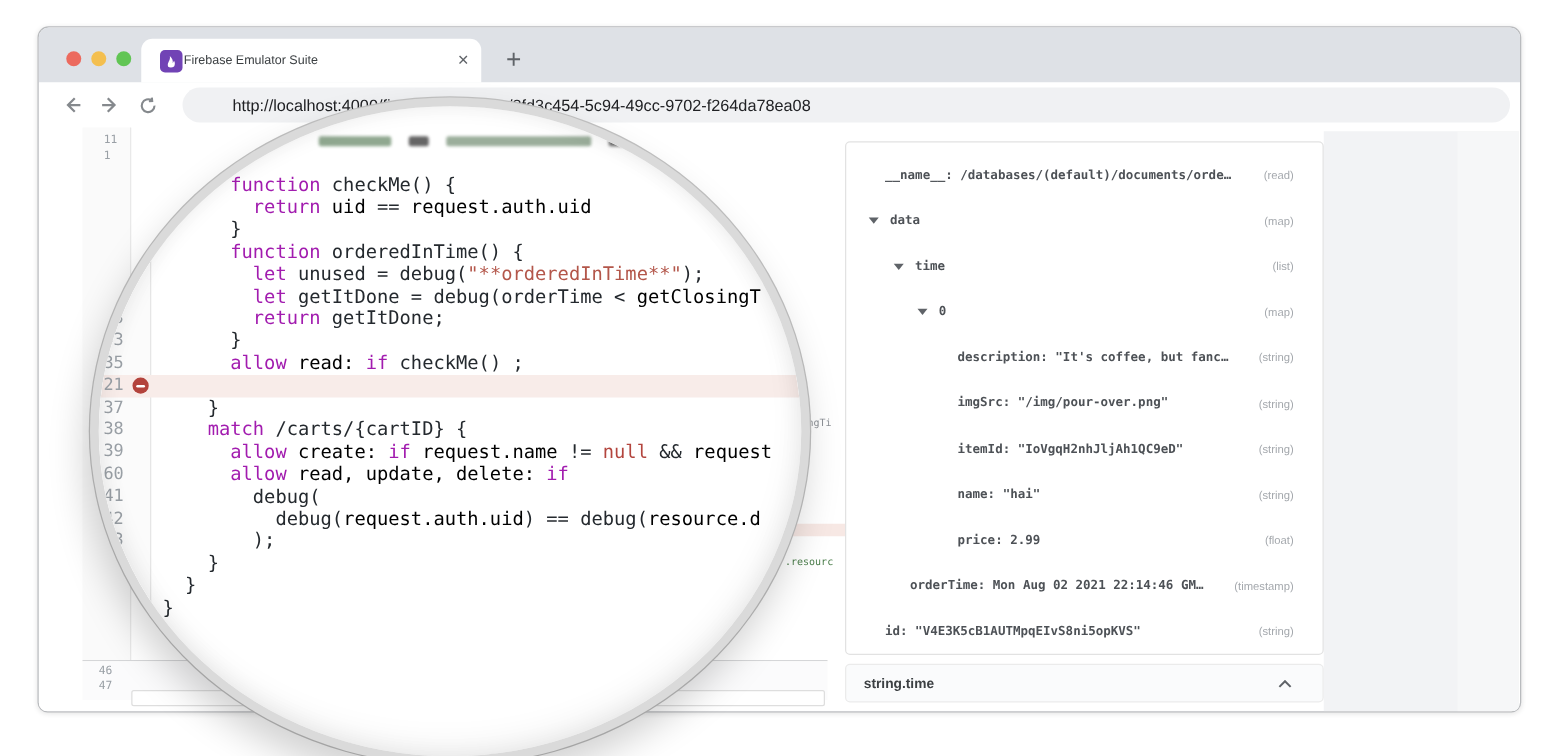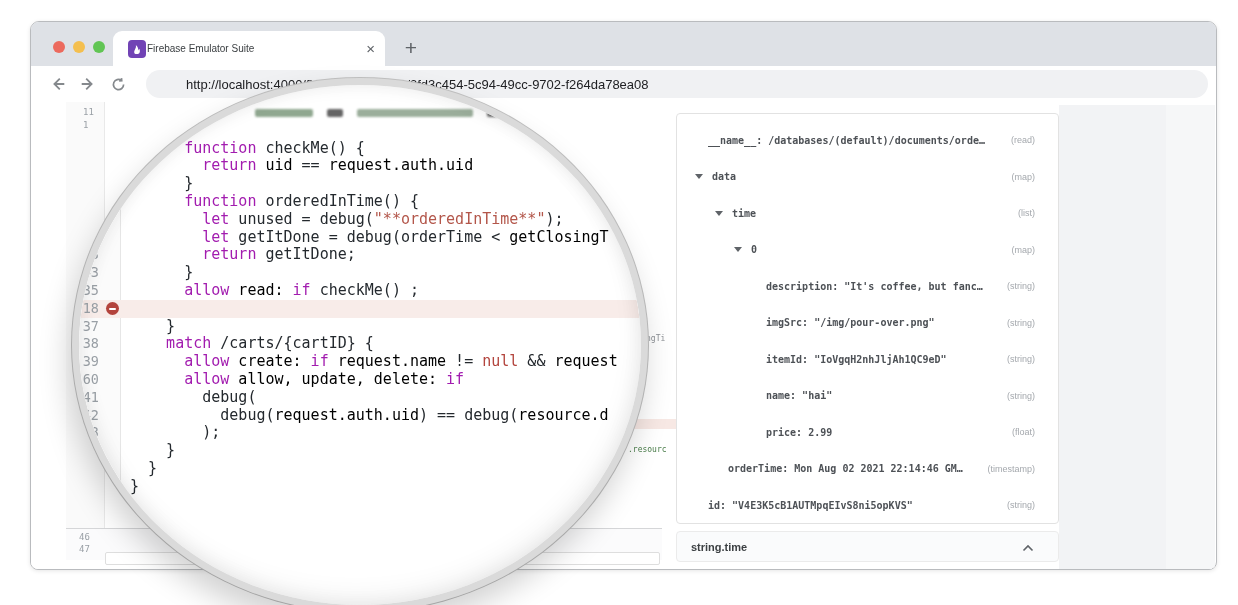--- a/index.html
+++ b/index.html
@@ -272,21 +272,21 @@
           <span class="znum">43</span>
           <span class="zic"></span>
           <span class="zcode"><span class="tok-d">      }</span></span>
         </div>
         <div class="zline">
           <span class="znum">35</span>
           <span class="zic"></span>
           <span class="zcode"><span class="tok-k">      allow</span><span class="tok-g"> read:</span><span class="tok-k"> if</span><span class="tok-d"> checkMe() ;</span></span>
         </div>
         <div class="zline hl">
-          <span class="znum">18</span>
+          <span class="znum">21</span>
           <span class="zic">
             <span class="deny"></span>
           </span>
         </div>
         <div class="zline">
           <span class="znum">37</span>
           <span class="zic"></span>
           <span class="zcode"><span class="tok-d">    }</span></span>
         </div>
         <div class="zline">
@@ -295,21 +295,21 @@
           <span class="zcode"><span class="tok-k">    match</span><span class="tok-d"> /carts/{cartID} {</span></span>
         </div>
         <div class="zline">
           <span class="znum">39</span>
           <span class="zic"></span>
           <span class="zcode"><span class="tok-k">      allow</span><span class="tok-g"> create:</span><span class="tok-k"> if</span><span class="tok-d"> </span><span class="tok-g">request.name</span><span class="tok-d"> != </span><span class="tok-r">null</span><span class="tok-d"> &amp;&amp; </span><span class="tok-g">request</span></span>
         </div>
         <div class="zline">
           <span class="znum">60</span>
           <span class="zic"></span>
-          <span class="zcode"><span class="tok-k">      allow</span><span class="tok-g"> allow, update, delete:</span><span class="tok-k"> if</span></span>
+          <span class="zcode"><span class="tok-k">      allow</span><span class="tok-g"> read, update, delete:</span><span class="tok-k"> if</span></span>
         </div>
         <div class="zline">
           <span class="znum">41</span>
           <span class="zic"></span>
           <span class="zcode"><span class="tok-d">        debug(</span></span>
         </div>
         <div class="zline">
           <span class="znum">42</span>
           <span class="zic"></span>
           <span class="zcode"><span class="tok-d">          debug(</span><span class="tok-g">request.auth.uid</span><span class="tok-d">) == debug(</span><span class="tok-g">resource.d</span></span>

